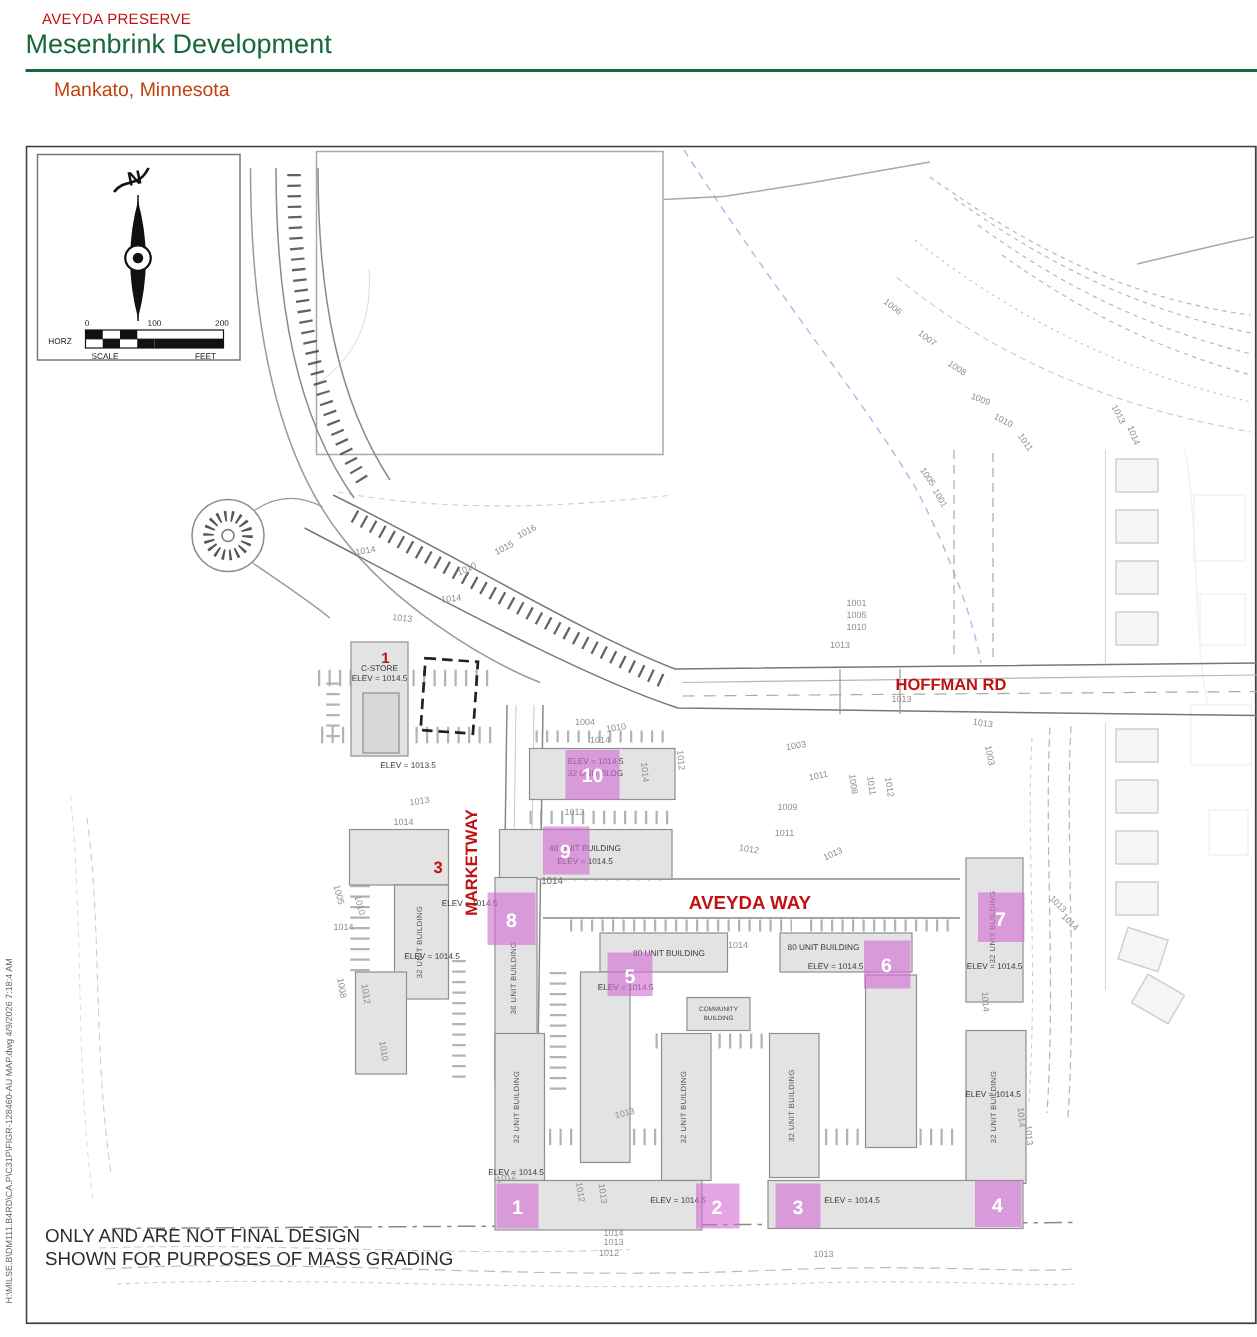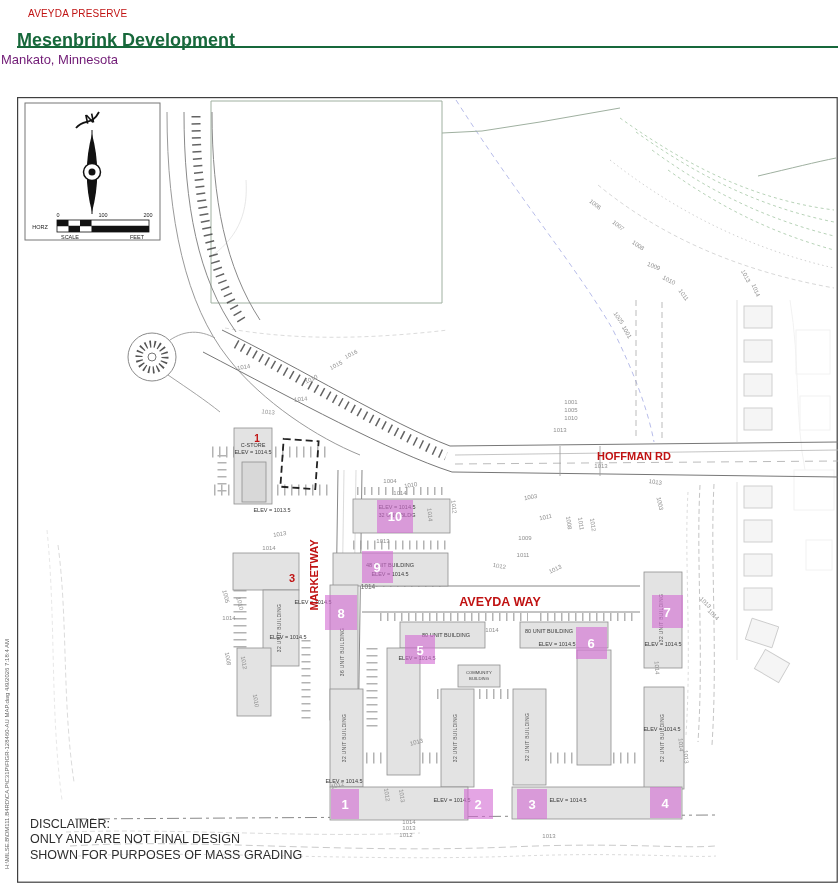--- a/index.html
+++ b/index.html
@@ -1,21 +1,21 @@
 <!DOCTYPE html>
 <html><head>
 <meta charset="utf-8">
 <style>
   html,body{margin:0;padding:0;}
   body{width:838px;height:891px;position:relative;background:#fff;
        font-family:"Liberation Sans",sans-serif;overflow:hidden;}
   .hdr-project{position:absolute;left:28px;top:8px;font-size:10px;letter-spacing:.2px;color:#c01212;}
-  .hdr-title{position:absolute;left:17px;top:30px;font-size:18px;font-weight:700;color:#17683b;}
+  .hdr-title{position:absolute;left:17px;top:19px;font-size:18px;font-weight:400;color:#17683b;}
   .hdr-rule{position:absolute;left:17px;top:46px;width:821px;height:2px;background:#17683b;}
-  .hdr-loc{position:absolute;left:1px;top:52px;font-size:13px;color:#701a75;}
+  .hdr-loc{position:absolute;left:36px;top:52px;font-size:13px;color:#c2410c;}
   .stamp{position:absolute;left:-133px;top:726px;width:280px;font-size:6px;color:#666;
          transform:rotate(-90deg);white-space:nowrap;}
   .map-svg{position:absolute;left:17px;top:97px;}
   .disclaimer{position:absolute;left:30px;top:817px;font-size:12.5px;line-height:1.22;color:#2d2d2d;}
   
   .ct{font-size:6px;fill:#8f8f8f;}
   .ct2{font-size:6.5px;fill:#666;}
   .elev{font-size:5.5px;fill:#3a3a3a;}
   .tiny{font-size:4.2px;fill:#444;}
   .unitv{font-size:5px;fill:#555;letter-spacing:.3px;}
@@ -315,16 +315,15 @@
       <rect x="91.5" y="226" width="11.5" height="6" fill="#111"></rect>
       <rect x="103" y="226" width="46" height="6" fill="#111"></rect>
       <text class="scl" x="40" y="229" text-anchor="middle">HORZ</text>
       <text class="scl" x="70" y="239" text-anchor="middle">SCALE</text>
       <text class="scl" x="137" y="239" text-anchor="middle">FEET</text>
     </g>
   </g>
 </svg>
 
 <div class="disclaimer">
-  <div>DISCLAIMER:</div>
   <div>ONLY AND ARE NOT FINAL DESIGN</div>
   <div>SHOWN FOR PURPOSES OF MASS GRADING</div>
 </div>
 
 </body></html>

